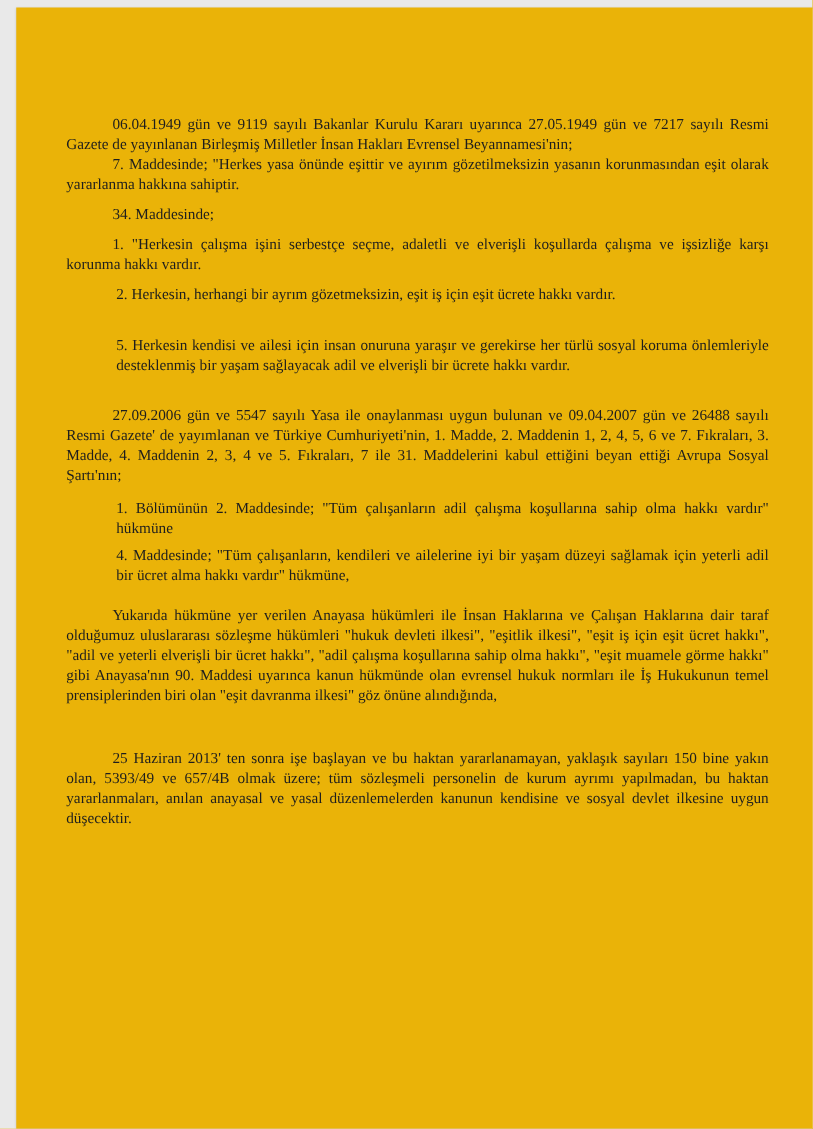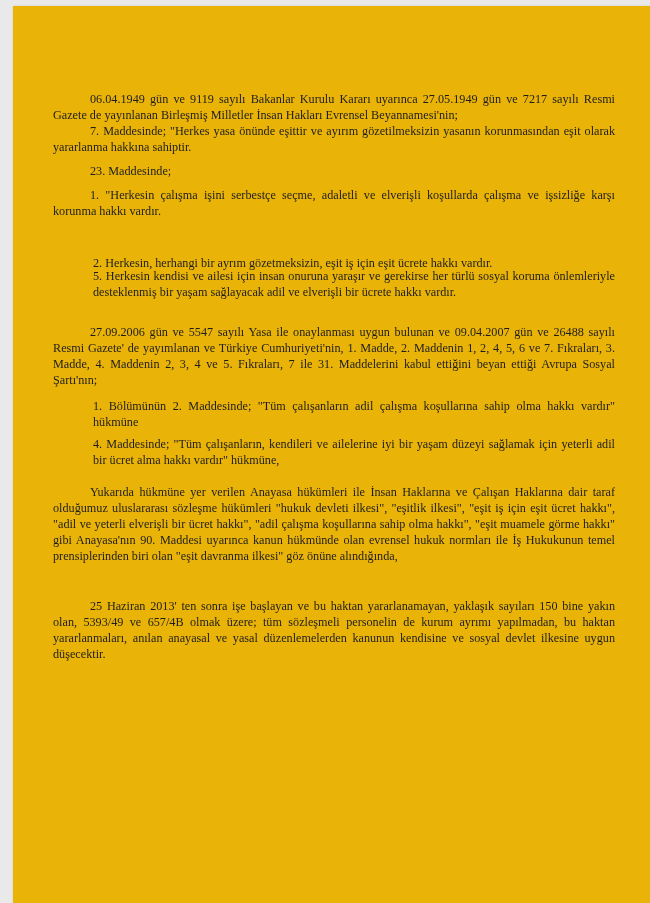--- a/index.html
+++ b/index.html
@@ -31,23 +31,23 @@
   .ind  { left: 80px; width: 522px; }
   .first-indent { text-indent: 37px; }
 </style>
 </head>
 <body>
 
 <div class="page">
   <div class="body-text">
     <p class="p full first-indent" style="top:85px;">06.04.1949 gün ve 9119 sayılı Bakanlar Kurulu Kararı uyarınca 27.05.1949 gün ve 7217 sayılı Resmi Gazete de yayınlanan Birleşmiş Milletler İnsan Hakları Evrensel Beyannamesi'nin;</p>
     <p class="p full first-indent" style="top:117px;">7. Maddesinde; "Herkes yasa önünde eşittir ve ayırım gözetilmeksizin yasanın korunmasından eşit olarak yararlanma hakkına sahiptir.</p>
-    <p class="p full first-indent" style="top:157px;">23. Maddesinde;</p>
+    <p class="p full first-indent" style="top:157px;">34. Maddesinde;</p>
     <p class="p full first-indent" style="top:181px;">1. "Herkesin çalışma işini serbestçe seçme, adaletli ve elverişli koşullarda çalışma ve işsizliğe karşı korunma hakkı vardır.</p>
-    <p class="p ind" style="top:221px;margin-top:28px;">2. Herkesin, herhangi bir ayrım gözetmeksizin, eşit iş için eşit ücrete hakkı vardır.</p>
+    <p class="p ind" style="top:221px;">2. Herkesin, herhangi bir ayrım gözetmeksizin, eşit iş için eşit ücrete hakkı vardır.</p>
     <p class="p ind" style="top:262px;">5. Herkesin kendisi ve ailesi için insan onuruna yaraşır ve gerekirse her türlü sosyal koruma önlemleriyle desteklenmiş bir yaşam sağlayacak adil ve elverişli bir ücrete hakkı vardır.</p>
     <p class="p full first-indent" style="top:318px;">27.09.2006 gün ve 5547 sayılı Yasa ile onaylanması uygun bulunan ve 09.04.2007 gün ve 26488 sayılı Resmi Gazete' de yayımlanan ve Türkiye Cumhuriyeti'nin, 1. Madde, 2. Maddenin 1, 2, 4, 5, 6 ve 7. Fıkraları, 3. Madde, 4. Maddenin 2, 3, 4 ve 5. Fıkraları, 7 ile 31. Maddelerini kabul ettiğini beyan ettiği Avrupa Sosyal Şartı'nın;</p>
     <p class="p ind" style="top:392px;">1. Bölümünün 2. Maddesinde; "Tüm çalışanların adil çalışma koşullarına sahip olma hakkı vardır" hükmüne</p>
     <p class="p ind" style="top:430px;">4. Maddesinde; "Tüm çalışanların, kendileri ve ailelerine iyi bir yaşam düzeyi sağlamak için yeterli adil bir ücret alma hakkı vardır" hükmüne,</p>
     <p class="p full first-indent" style="top:478px;">Yukarıda hükmüne yer verilen Anayasa hükümleri ile İnsan Haklarına ve Çalışan Haklarına dair taraf olduğumuz uluslararası sözleşme hükümleri "hukuk devleti ilkesi", "eşitlik ilkesi", "eşit iş için eşit ücret hakkı", "adil ve yeterli elverişli bir ücret hakkı", "adil çalışma koşullarına sahip olma hakkı", "eşit muamele görme hakkı" gibi Anayasa'nın 90. Maddesi uyarınca kanun hükmünde olan evrensel hukuk normları ile İş Hukukunun temel prensiplerinden biri olan "eşit davranma ilkesi" göz önüne alındığında,</p>
     <p class="p full first-indent" style="top:592px;">25 Haziran 2013' ten sonra işe başlayan ve bu haktan yararlanamayan, yaklaşık sayıları 150 bine yakın olan, 5393/49 ve 657/4B olmak üzere; tüm sözleşmeli personelin de kurum ayrımı yapılmadan, bu haktan yararlanmaları, anılan anayasal ve yasal düzenlemelerden kanunun kendisine ve sosyal devlet ilkesine uygun düşecektir.</p>
   </div>
 </div>
 
 </body></html>

